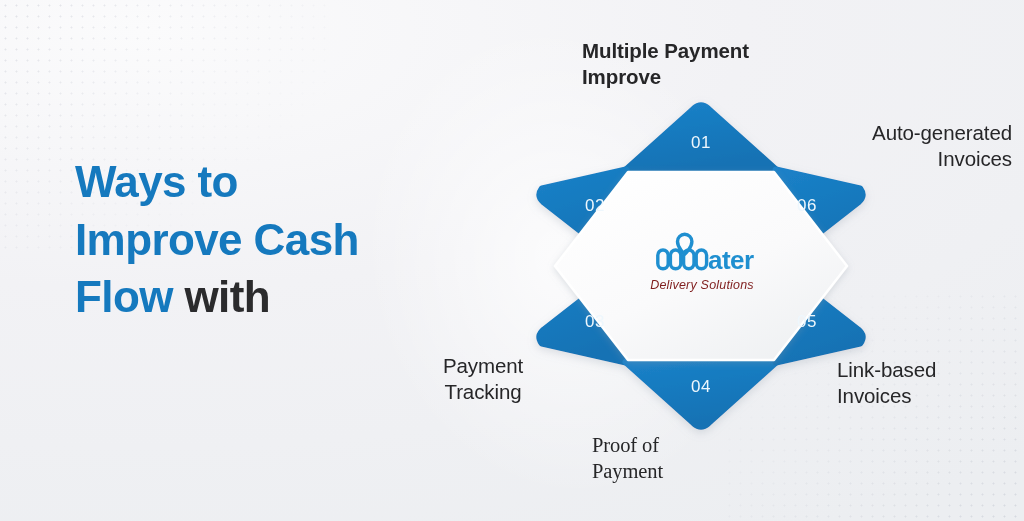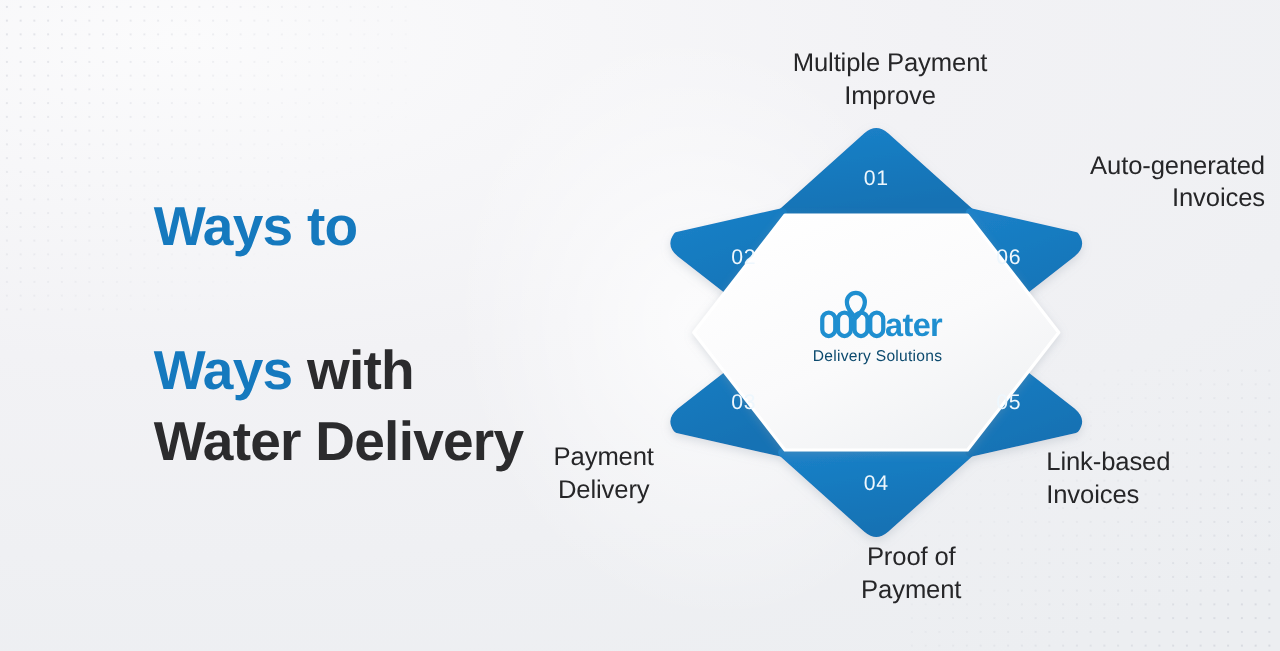--- a/index.html
+++ b/index.html
@@ -33,21 +33,21 @@
   #bg-sheen{
     position:absolute;left:300px;top:-60px;width:520px;height:640px;
     background:radial-gradient(closest-side, rgba(255,255,255,.75), rgba(255,255,255,0) 75%);
     transform:rotate(-14deg);
   }
 
   
   #headline{
     position:absolute;left:75px;top:124px;width:390px;
     font-size:44px;line-height:1.30;font-weight:700;
-    letter-spacing:-0.6px;color:#2b2b2d;margin-left:48px;
+    letter-spacing:-0.6px;color:#2b2b2d;
   }
   #headline .accent{color:#1579be;}
 
   
   #star-wrap{
     position:absolute;left:516px;top:96px;width:370px;height:340px;text-align:center;
   }
   #star-svg{display:block;width:370px;height:340px;overflow:visible;}
 
   .num-text{
@@ -58,48 +58,48 @@
 
   
   #logo{
     position:absolute;left:632px;top:228px;width:140px;
     text-align:center;pointer-events:none;
   }
   #logo-row{display:block;height:52px;position:relative;}
   #logo-svg{display:block;margin:0 auto;}
   #logo-sub{
     display:block;margin-top:-2px;
-    font-size:12.5px;color:#0c4a6e;letter-spacing:.2px;font-weight:400;
+    font-size:12.5px;color:#7f1d1d;letter-spacing:.2px;font-weight:400;font-style:italic;
   }
 
   
   .label{
     position:absolute;color:#262628;font-size:20.5px;line-height:1.26;
     font-weight:400;letter-spacing:-0.1px;
   }
-  #label-01{left:582px;top:38px;width:260px;text-align:center;}
+  #label-01{left:582px;top:38px;width:260px;font-weight:bold;}
   #label-02{left:404px;top:120px;width:180px;text-align:right;}
   #label-03{left:400px;top:353px;width:166px;text-align:center;}
-  #label-04{left:624px;top:433px;width:210px;text-align:center;}
+  #label-04{left:592px;top:433px;width:210px;font-family:Liberation Serif, serif;}
   #label-05{left:812px;top:357px;width:200px;text-align:left;margin-left:25px;}
   #label-06{left:812px;top:120px;width:200px;text-align:right;}
 </style>
 </head>
 <body>
 
 <div id="bg-base"></div>
 <div id="bg-sheen"></div>
 <div id="bg-dots-tl"></div>
 <div id="bg-dots-br"></div>
 
 <h1 id="headline">
   <span class="accent">Ways to</span><br>
+  <span class="accent">Improve Cash</span><br>
+  <span class="accent">Flow</span><span> with</span><br>
   <br>
-  <span class="accent">Ways</span><span> with</span><br>
-  <span>Water Delivery</span><br>
 </h1>
 
 <div id="star-wrap">
   <svg id="star-svg" viewBox="0 0 370 340" xmlns="http://www.w3.org/2000/svg">
     <defs>
       <linearGradient id="gTri" x1="0" y1="0" x2="0.35" y2="1">
         <stop offset="0%" stop-color="#1b81c8"></stop>
         <stop offset="100%" stop-color="#1272b4"></stop>
       </linearGradient>
       <linearGradient id="gHex" x1="0.15" y1="0" x2="0.85" y2="1">
@@ -166,21 +166,21 @@
   <span>Multiple Payment</span><br>
   <span>Improve</span>
 </div>
 
 <div class="label" id="label-02">
   <br>
 </div>
 
 <div class="label" id="label-03">
   <span>Payment</span><br>
-  <span>Delivery</span>
+  <span>Tracking</span>
 </div>
 
 <div class="label" id="label-04">
   <span>Proof of</span><br>
   <span>Payment</span>
 </div>
 
 <div class="label" id="label-05">
   <span>Link-based</span><br>
   <span>Invoices</span>

